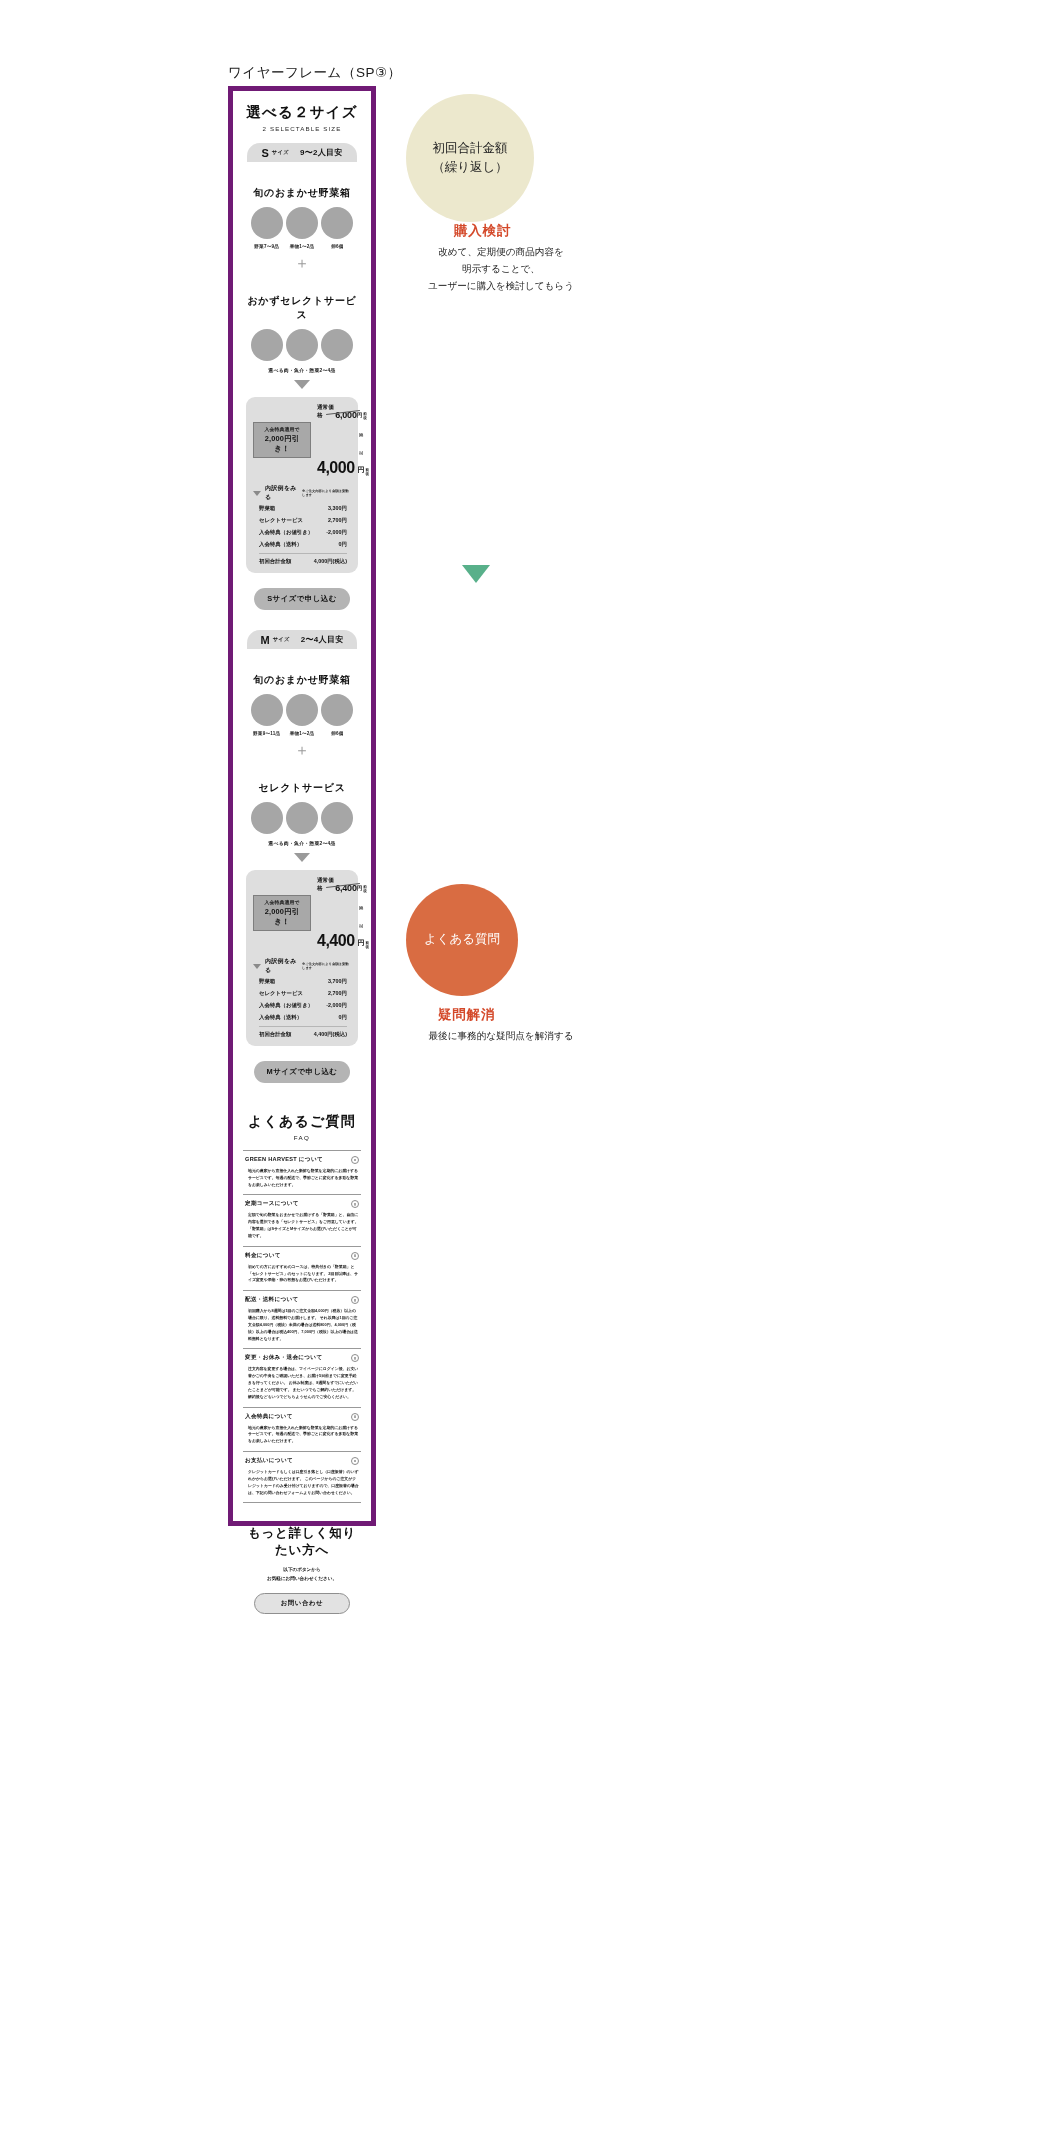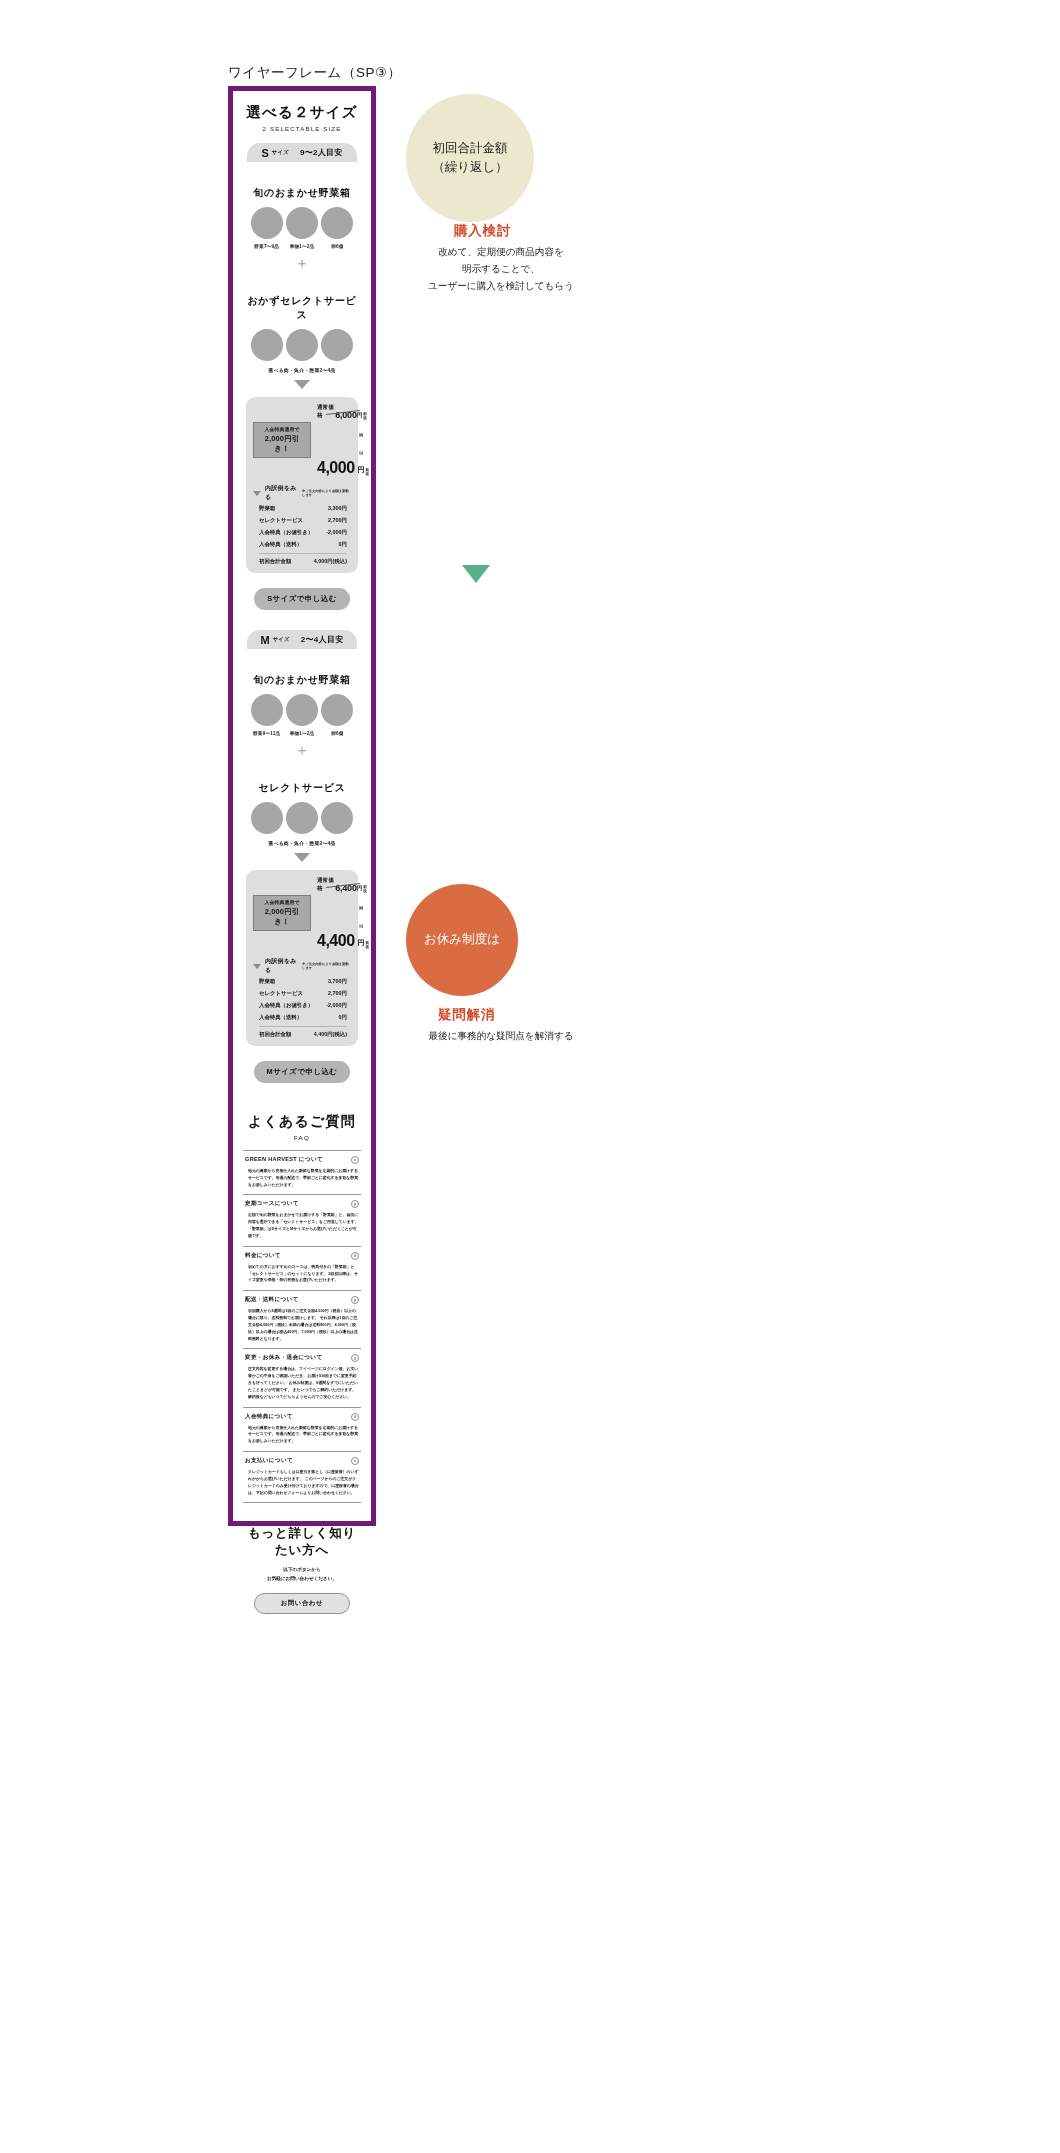--- a/index.html
+++ b/index.html
@@ -613,18 +613,18 @@
   <div class="ann-circle" id="ann-circle-product" style="white-space:pre-line;">初回合計金額
 （繰り返し）</div>
 
   <div class="ann-title" id="ann-title-purchase">購入検討</div>
   <div class="ann-body" id="ann-body-purchase">改めて、定期便の商品内容を
 明示することで、
 ユーザーに購入を検討してもらう</div>
 
   <div class="ann-arrow"></div>
 
-  <div class="ann-circle" id="ann-circle-faq">お休み制度は</div>
+  <div class="ann-circle" id="ann-circle-faq">よくある質問</div>
 
   <div class="ann-title" id="ann-title-resolve">疑問解消</div>
   <div class="ann-body" id="ann-body-resolve">最後に事務的な疑問点を解消する</div>
 
 </div>
 
 </body></html>

